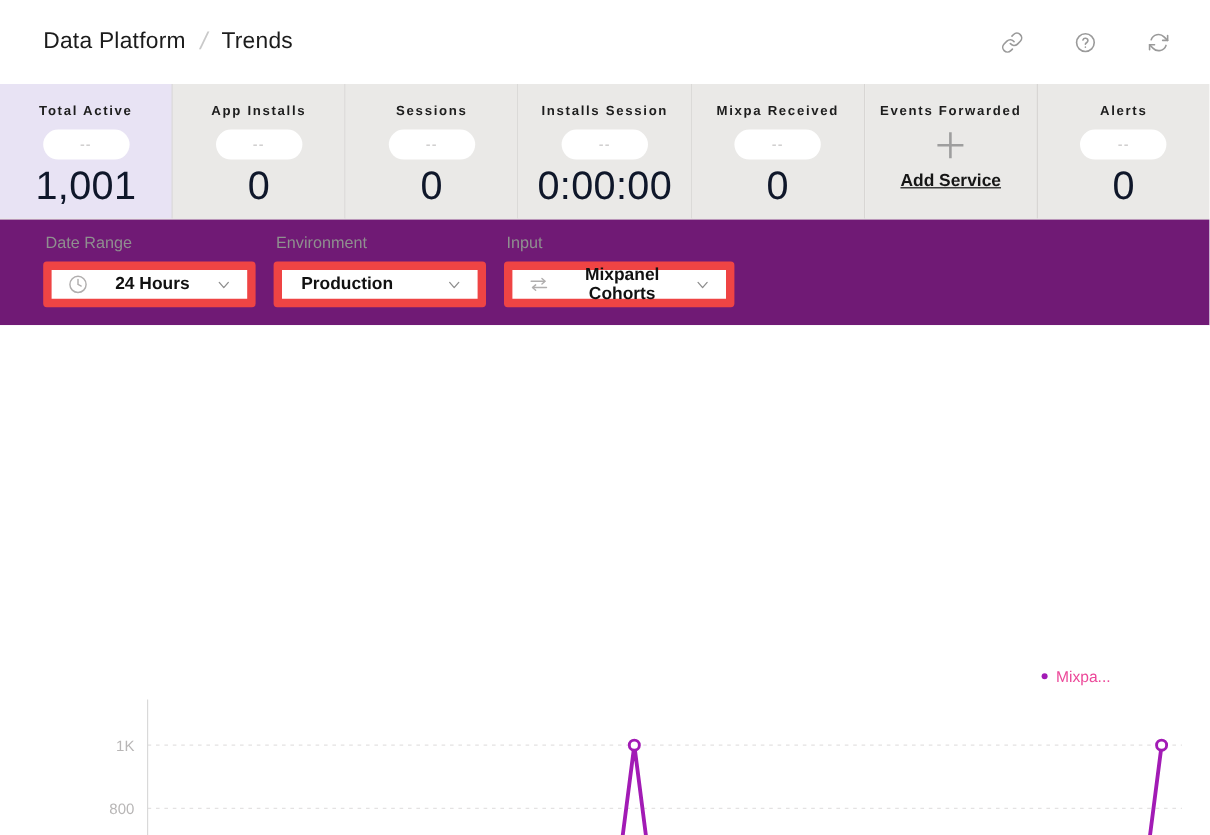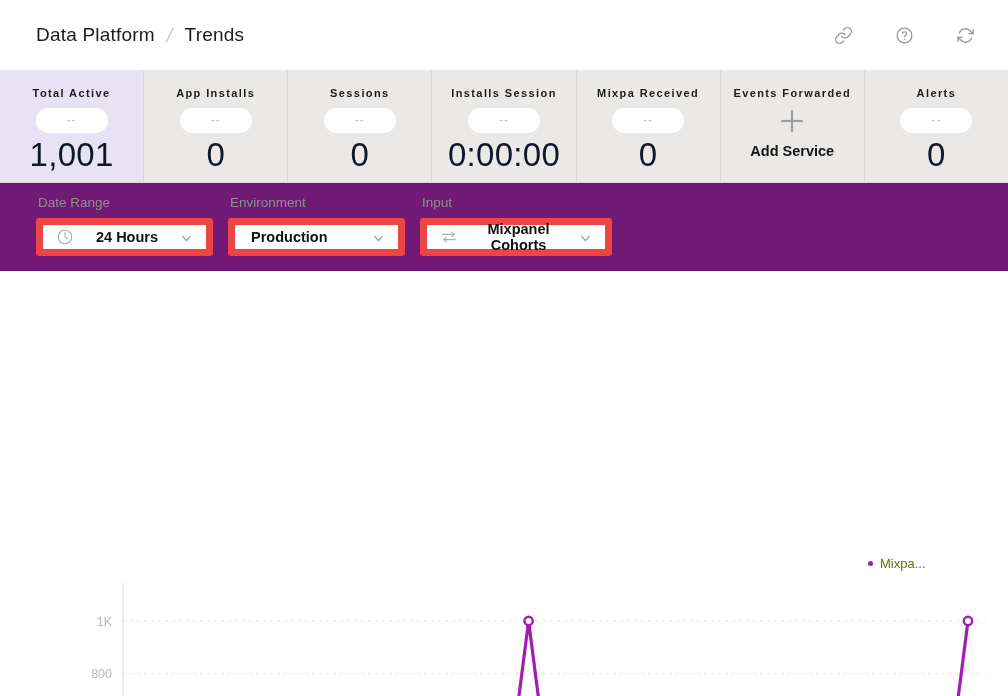--- a/index.html
+++ b/index.html
@@ -19,38 +19,38 @@
   .stats { position:absolute; left:0; top:70px; width:1008px; height:113px; display:flex; border-bottom:1px solid #dbd9d7; }
   .stat-card { flex:1 1 0; background:#eae9e7; border-right:1px solid #d8d6d4; text-align:center; position:relative; cursor:pointer; }
   .stat-card:last-child { border-right:none; }
   .stat-card.highlight { background:#e8e3f4; }
   .stat-label { margin-top:17px; font-size:11px; font-weight:bold; letter-spacing:1.4px; color:#1d1d1d;text-align:center; }
   .stat-badge { width:72px; height:25px; margin:9px auto 0; background:#ffffff; border-radius:13px;
                 font-size:12px; line-height:25px; color:#c3c1c1; letter-spacing:1px; }
   .stat-value { margin-top:3px; font-size:33px; font-weight:400; color:#0f172a; letter-spacing:0.3px;text-align:center; }
   .plus-wrap { height:25px; margin-top:9px; display:flex; align-items:center; justify-content:center; }
   .plus-wrap svg { width:26px; height:26px; stroke:#9e9e9e; stroke-width:2; }
-  .stat-action { margin-top:10px; font-size:14.5px; font-weight:bold; color:#161616; }
+  .stat-action { margin-top:10px; font-size:14.5px; font-weight:bold; color:#161616;text-decoration:underline; }
   
   .filters { position:absolute; left:0; top:183px; width:1008px; height:88px; background:#701a75; }
   .filter-group { position:absolute; top:12px; }
   .filter-label { font-size:13.5px; color:#8f8f8f; margin-bottom:8px; margin-left:2px; }
   .dropdown { background:#fff; border:7px solid #ef4444; border-radius:3px; height:38px;
               display:flex; align-items:center; cursor:pointer; }
   .dd-icon { width:18px; height:18px; margin-left:13px; flex:0 0 auto; }
   .dd-icon svg { width:100%; height:100%; stroke:#b0aeae; fill:none; stroke-width:1.6; stroke-linecap:round; stroke-linejoin:round; }
   .dd-text { flex:1 1 auto; text-align:center; font-size:14.5px; font-weight:bold; color:#111; padding:0 6px; }
   .dd-text.left { text-align:left; padding-left:16px; }
   .chev { width:13px; height:13px; margin-right:13px; flex:0 0 auto; }
   .chev svg { width:100%; height:100%; stroke:#8f8f8f; fill:none; stroke-width:2; stroke-linecap:round; stroke-linejoin:round; }
   
   .chart-region { position:absolute; left:0; top:271px; width:1008px; height:425px; background:#fff; }
   .legend { position:absolute; left:868px; top:285px; display:flex; align-items:center; gap:7px; }
   .legend-dot { width:5px; height:5px; border-radius:50%; }
-  .legend-label { font-size:13px; color:#4d7c0f; }
+  .legend-label { font-size:13px; color:#ec4899; }
   #chart-svg { position:absolute; left:0; top:300px; }
 </style>
 </head>
 <body>
 
 <div class="header">
   <div class="breadcrumb">
     <span>Data Platform</span>
     <span class="crumb-sep">/</span>
     <span>Trends</span>

